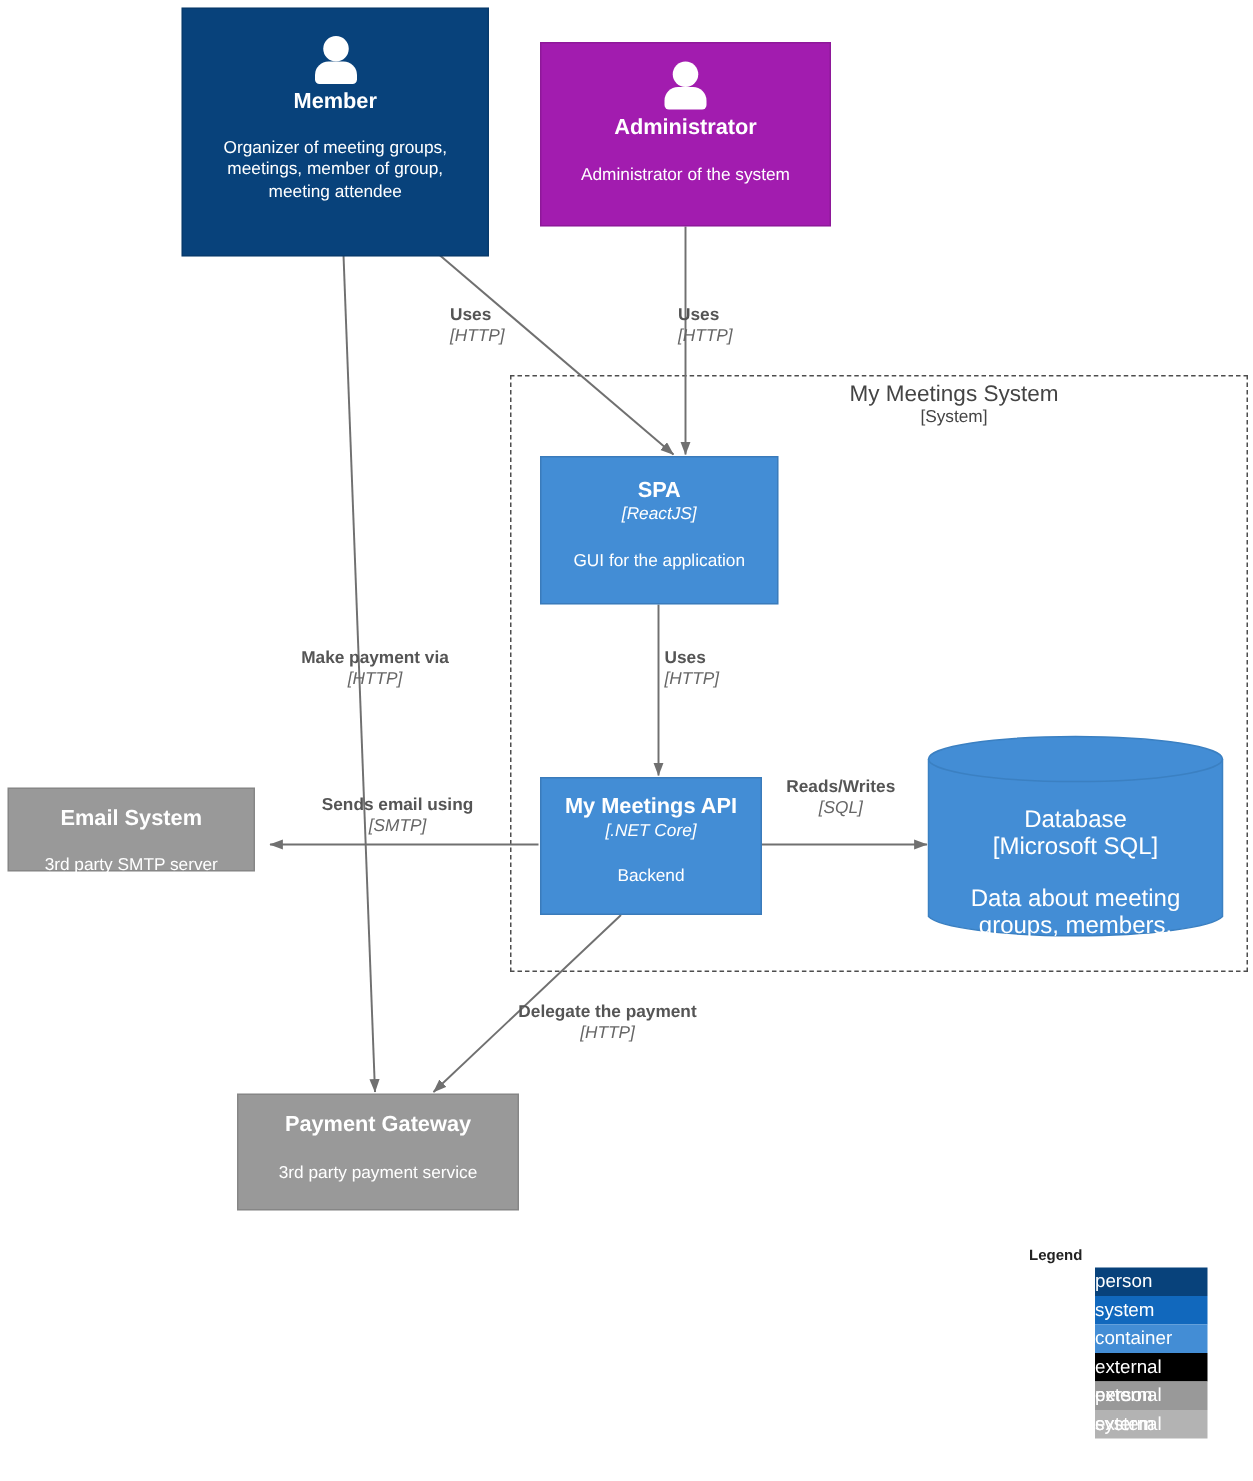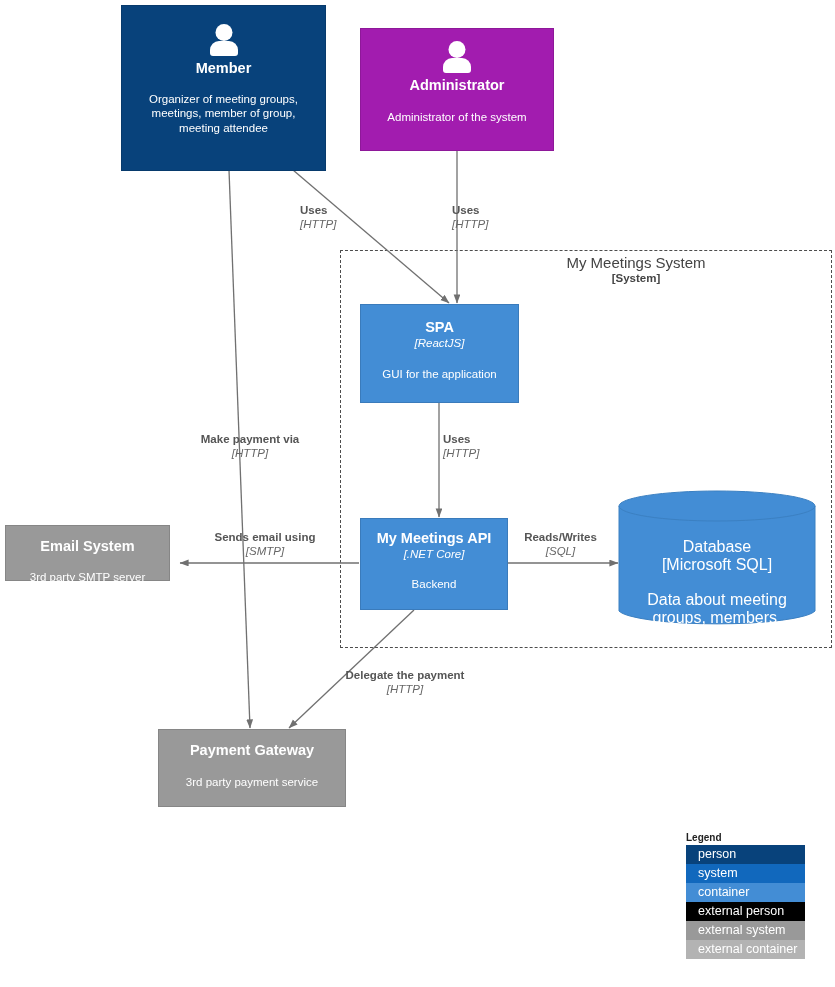--- a/index.html
+++ b/index.html
@@ -21,35 +21,35 @@
 
   .person-icon{width:34px;height:34px;position:relative;margin-bottom:2px;}
   .person-icon .head{position:absolute;left:50%;top:0;transform:translateX(-50%);
      width:17px;height:17px;border-radius:50%;background:#ffffff;}
   .person-icon .body{position:absolute;left:50%;top:17px;transform:translateX(-50%);
      width:28px;height:15px;background:#ffffff;border-radius:9px 9px 3px 3px;}
 
   .boundary{position:absolute;box-sizing:border-box;border:1.4px dashed #4d4d4d;background:transparent;}
   .boundary-label{position:absolute;text-align:center;color:#444444;}
   .boundary-label .b-name{font-size:15px;font-weight:normal;}
-  .boundary-label .b-type{font-size:11.5px;font-weight:bold;margin-top:1px;}
+  .boundary-label .b-type{font-size:11.5px;font-weight:normal;margin-top:1px;}
 
   .edge-label{position:absolute;text-align:center;color:#555555;line-height:1.22;}
   .edge-label .e-text{font-size:11.5px;font-weight:bold;white-space:nowrap;}
   .edge-label .e-tech{font-size:11.5px;font-style:italic;white-space:nowrap;color:#666666;}
 
   .db{position:absolute;}
   .db .db-text{position:absolute;left:0;top:0;width:100%;height:100%;
      display:flex;flex-direction:column;align-items:center;justify-content:flex-start;
      text-align:center;color:#ffffff;}
 
   #legend{position:absolute;}
   #legend .legend-title{font-size:10px;font-weight:bold;color:#222222;margin-bottom:2px;}
-  #legend .legend-row{height:19px;line-height:19px;padding-left:12px;font-size:12.5px;
-     color:#ffffff;box-sizing:border-box;}
+  #legend .legend-row{height:19px;line-height:19px;padding-left:0;font-size:12.5px;
+     color:#ffffff;box-sizing:border-box;margin-left:44px;}
 </style>
 </head>
 <body>
 
 <div id="canvas">
 
   <div class="boundary" style="left:340px;top:250px;width:492px;height:398px;"></div>
   <div class="boundary-label" style="left:440px;top:254px;width:392px;">
     <div class="b-name">My Meetings System</div>
     <div class="b-type">[System]</div>
@@ -97,21 +97,21 @@
   <div class="edge-label" style="left:155px;top:432px;width:190px;">
     <div class="e-text">Make payment via</div>
     <div class="e-tech">[HTTP]</div>
   </div>
 
   <div class="edge-label" style="left:180px;top:530px;width:170px;">
     <div class="e-text">Sends email using</div>
     <div class="e-tech">[SMTP]</div>
   </div>
 
-  <div class="edge-label" style="left:513px;top:530px;width:95px;">
+  <div class="edge-label" style="left:513px;top:518px;width:95px;">
     <div class="e-text">Reads/Writes</div>
     <div class="e-tech">[SQL]</div>
   </div>
 
   <div class="edge-label" style="left:340px;top:668px;width:130px;">
     <div class="e-text">Delegate the payment</div>
     <div class="e-tech">[HTTP]</div>
   </div>
 
   <div class="node" style="left:121px;top:5px;width:205px;height:166px;background:#08427b;padding-top:18px;">

